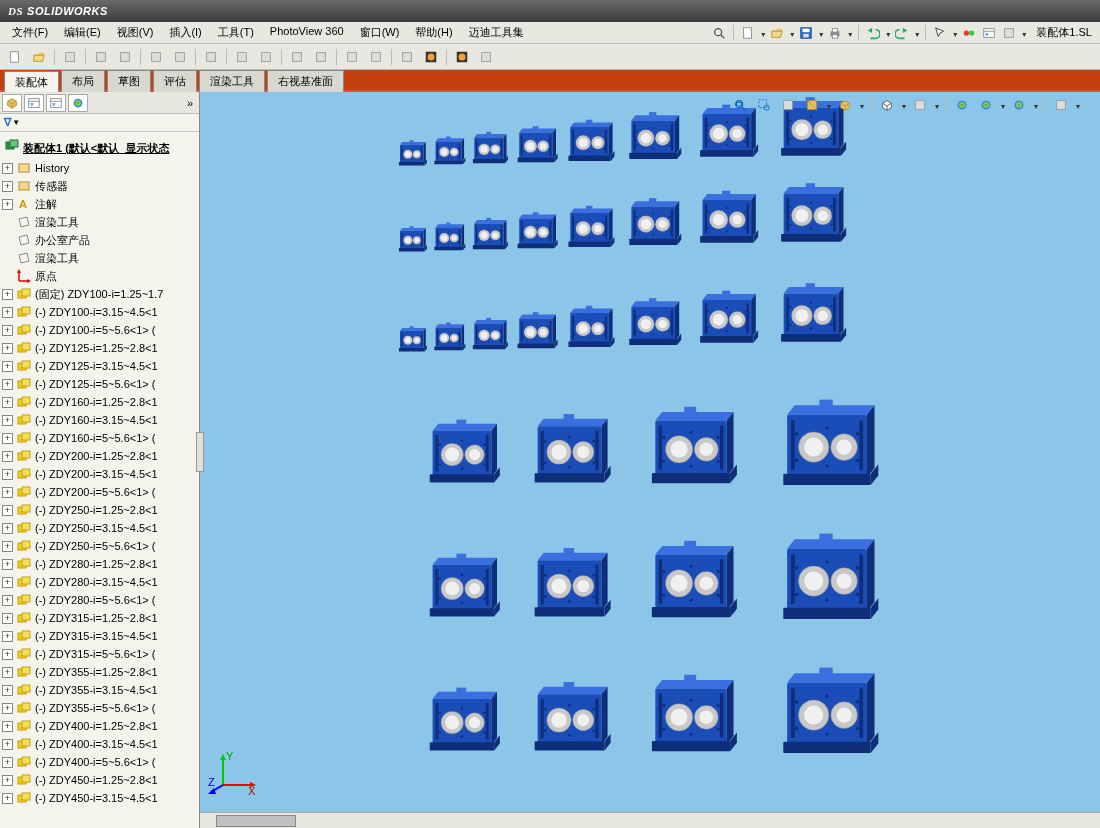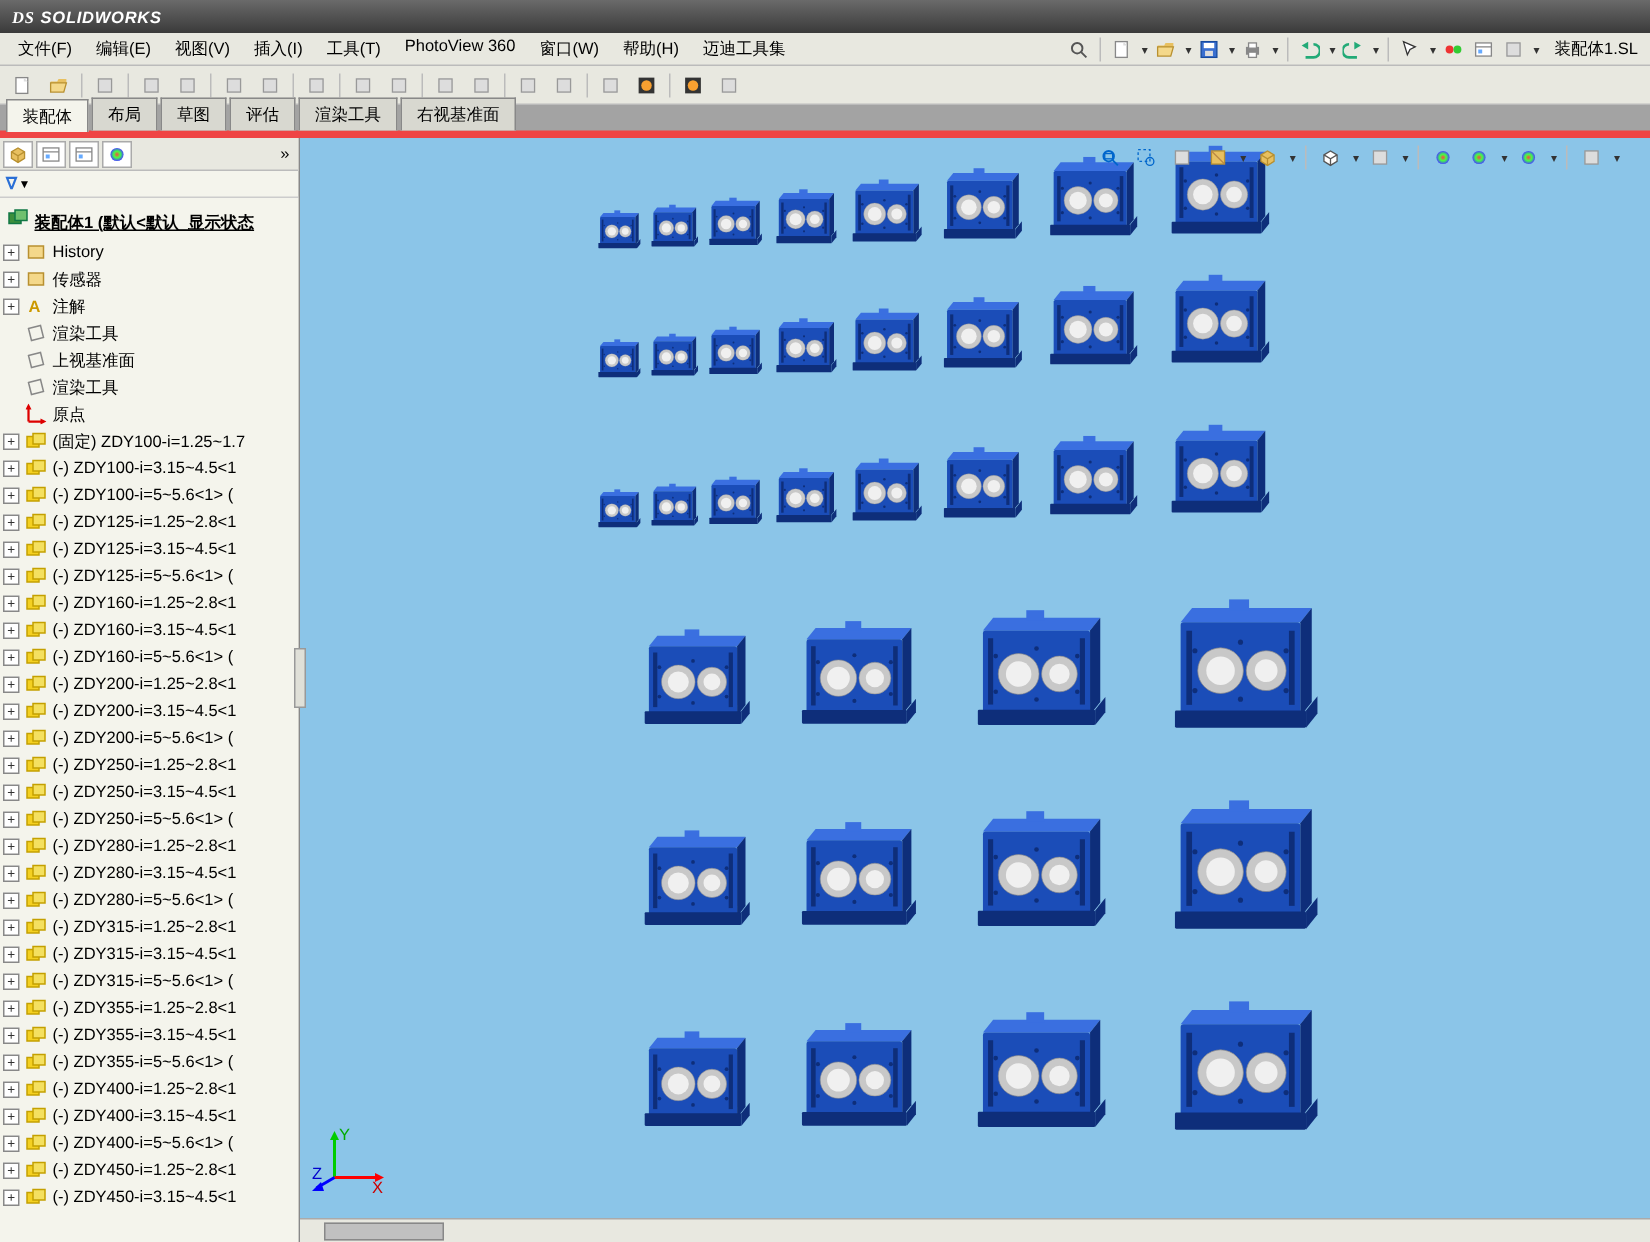--- a/index.html
+++ b/index.html
@@ -13,21 +13,21 @@
   .menubar .menu-left { display: flex; }
   .menubar .menuitem { padding: 2px 8px; cursor: pointer; }
   .menubar .rightitems { margin-left: auto; display: flex; align-items: center; gap: 4px; padding-right: 4px; }
   .tb-icon { width: 16px; height: 16px; display: inline-flex; align-items: center; justify-content: center; }
   .sep { width: 1px; height: 16px; background: #bbb; margin: 0 2px; }
   .dd-arrow::after { content: "▾"; font-size: 8px; margin-left: 1px; color: #333; }
   
   .toolbar2 { height: 26px; background: #e8e8e0; border-bottom: 1px solid #bbb; display: flex; align-items: center; padding: 0 4px; gap: 2px; }
   .toolbar2 .tb-btn { width: 22px; height: 22px; display: flex; align-items: center; justify-content: center; border: 1px solid transparent; }
   
-  .tabstrip { height: 22px; background: #a3a3a3; display: flex; align-items: flex-end; padding: 0 4px; border-bottom: 5px solid #ef4444; }
+  .tabstrip { height: 22px; background: #c2410c; display: flex; align-items: flex-start; padding: 0 4px; border-bottom: 2px solid #ef4444; }
   .tabstrip .tab { padding: 3px 10px; border: 1px solid #888; border-bottom: none; margin-right: 2px; background: #d8d8d0; cursor: pointer; }
   .tabstrip .tab.active { background: #f4f4ec; position: relative; top: 1px; }
   
   .viewbar { position: absolute; top: 96px; right: 20px; display: flex; gap: 4px; align-items: center; z-index: 5; }
   .viewbar .vb { width: 20px; height: 18px; display: flex; align-items: center; justify-content: center; }
   
   .main { display: flex; height: calc(828px - 92px); position: relative; }
   
   .leftpanel { width: 200px; background: #f4f4ec; border-right: 1px solid #888; display: flex; flex-direction: column; overflow: hidden; }
   .lp-tabs { height: 22px; background: #e8e8e0; display: flex; align-items: center; border-bottom: 1px solid #bbb; padding: 0 2px; }
@@ -463,21 +463,21 @@
           <span>渲染工具</span>
         </div>
         <div class="tree-item">
           <span class="ind" style="width: 0px;"></span>
           <span style="width: 14px; display: inline-block;"></span>
           <span class="ticon">
             <svg width="14" height="14">
               <polygon points="2,4 10,2 12,10 4,12" fill="none" stroke="#888"></polygon>
             </svg>
           </span>
-          <span>上视基准面</span>
+          <span>办公室产品</span>
         </div>
         <div class="tree-item">
           <span class="ind" style="width: 0px;"></span>
           <span style="width: 14px; display: inline-block;"></span>
           <span class="ticon">
             <svg width="14" height="14">
               <polygon points="2,4 10,2 12,10 4,12" fill="none" stroke="#888"></polygon>
             </svg>
           </span>
           <span>渲染工具</span>

